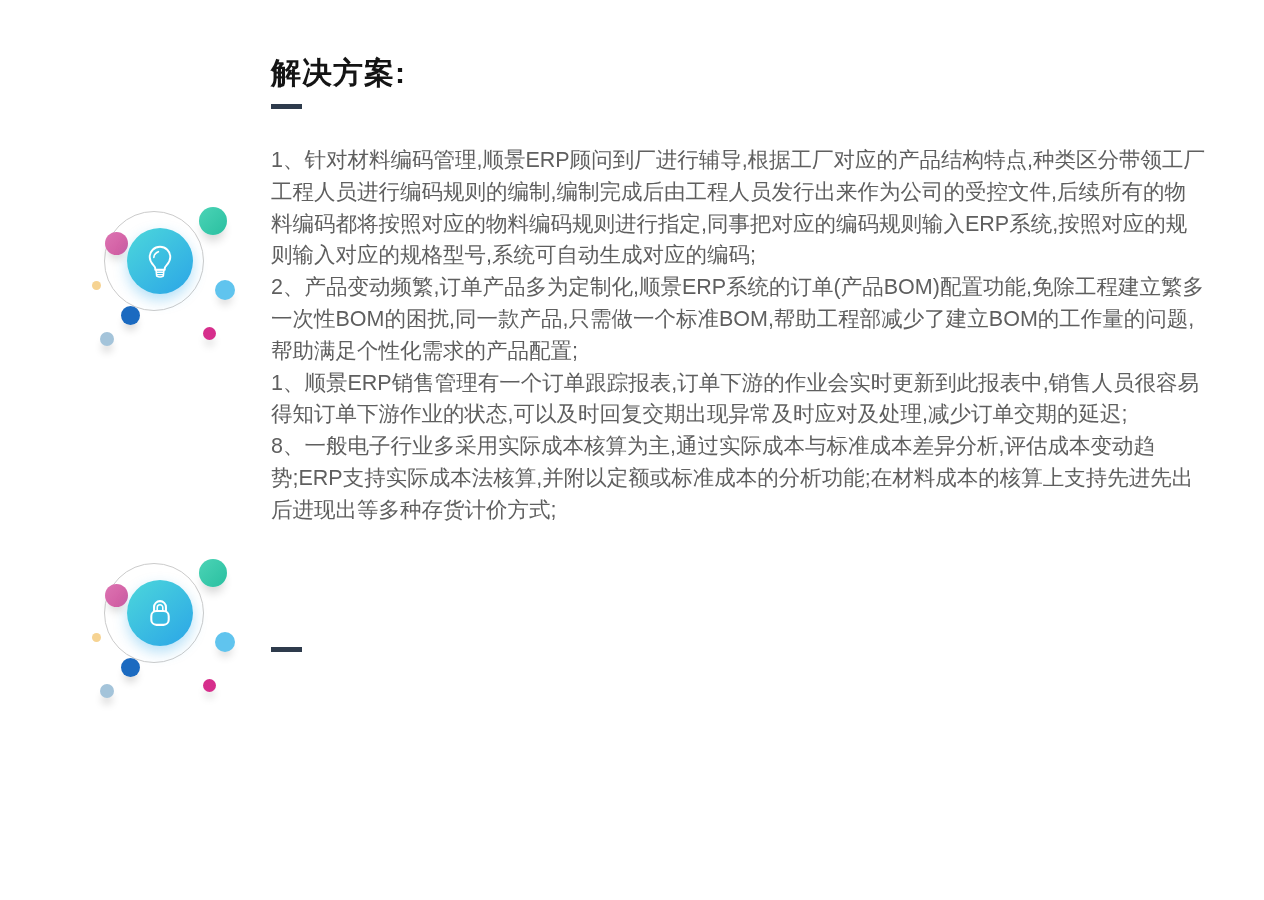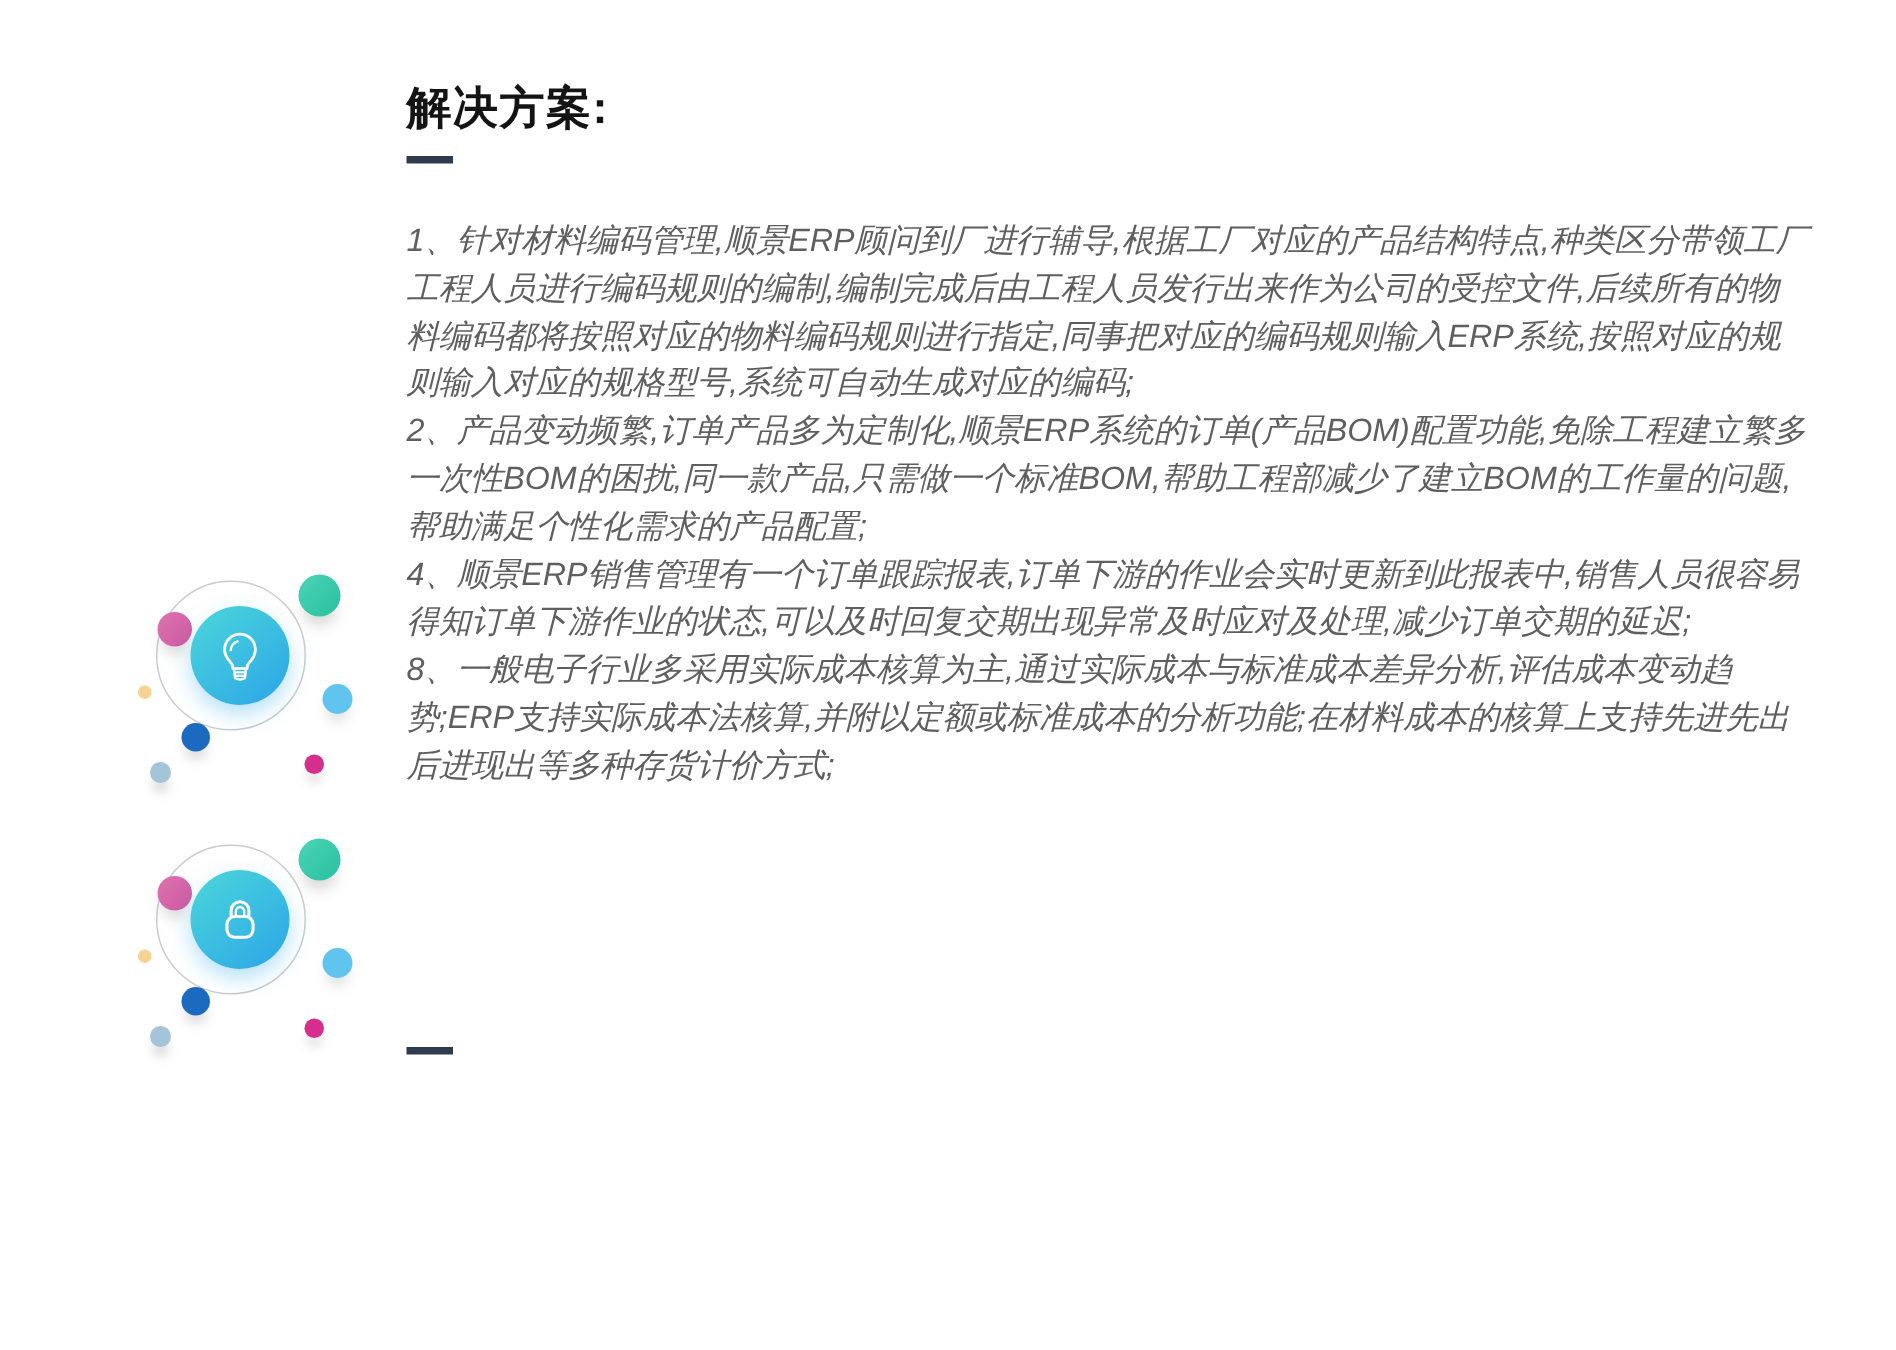--- a/index.html
+++ b/index.html
@@ -14,21 +14,21 @@
     font-family: "Liberation Sans", "DejaVu Sans", sans-serif;
   }
   .page {
     box-sizing: border-box;
     width: 1264px;
     height: 900px;
     padding: 25px 0 0 85px;
   }
   .section {
     display: flex;
-    align-items: flex-end;
+    align-items: center;
   }
   .section + .section { margin-top: 26px; }
 
   
   .badge {
     position: relative;
     width: 150px;
     height: 150px;
     flex-shrink: 0;
   }
@@ -81,21 +81,21 @@
     height: 5px;
     margin-top: 13px;
     background: var(--title-dash, #2e3b4c);
   }
   .body-text {
     margin-top: 36px;
     font-size: 21.5px;
     line-height: 31.8px;
     color: var(--body-text, #5f5f5f);
   }
-  .para { margin: 0; font-style: italic; }
+  .para { margin: 0; }
 </style>
 </head>
 <body>
 
 <div class="page">
 
   <section class="section">
     <div class="badge">
       <span class="ring"></span>
       <span class="dot dot-teal"></span>
@@ -113,21 +113,21 @@
           <path d="M19.3 38.2 L28.7 38.2 M19.6 41.2 L28.4 41.2" stroke="#ffffff" stroke-width="1.8"></path>
         </svg>
       </span>
     </div>
     <div class="content">
       <h2 class="title">解决方案:</h2>
       <div class="dash"></div>
       <div class="body-text">
         <p class="para">1、针对材料编码管理,顺景ERP顾问到厂进行辅导,根据工厂对应的产品结构特点,种类区分带领工厂工程人员进行编码规则的编制,编制完成后由工程人员发行出来作为公司的受控文件,后续所有的物料编码都将按照对应的物料编码规则进行指定,同事把对应的编码规则输入ERP系统,按照对应的规则输入对应的规格型号,系统可自动生成对应的编码;</p>
         <p class="para">2、产品变动频繁,订单产品多为定制化,顺景ERP系统的订单(产品BOM)配置功能,免除工程建立繁多一次性BOM的困扰,同一款产品,只需做一个标准BOM,帮助工程部减少了建立BOM的工作量的问题,帮助满足个性化需求的产品配置;</p>
-        <p class="para">4、顺景ERP销售管理有一个订单跟踪报表,订单下游的作业会实时更新到此报表中,销售人员很容易得知订单下游作业的状态,可以及时回复交期出现异常及时应对及处理,减少订单交期的延迟;</p>
+        <p class="para">1、顺景ERP销售管理有一个订单跟踪报表,订单下游的作业会实时更新到此报表中,销售人员很容易得知订单下游作业的状态,可以及时回复交期出现异常及时应对及处理,减少订单交期的延迟;</p>
         <p class="para">8、一般电子行业多采用实际成本核算为主,通过实际成本与标准成本差异分析,评估成本变动趋势;ERP支持实际成本法核算,并附以定额或标准成本的分析功能;在材料成本的核算上支持先进先出后进现出等多种存货计价方式;</p>
       </div>
     </div>
   </section>
 
   <section class="section">
     <div class="badge">
       <span class="ring"></span>
       <span class="dot dot-teal"></span>
       <span class="dot dot-pink"></span>

